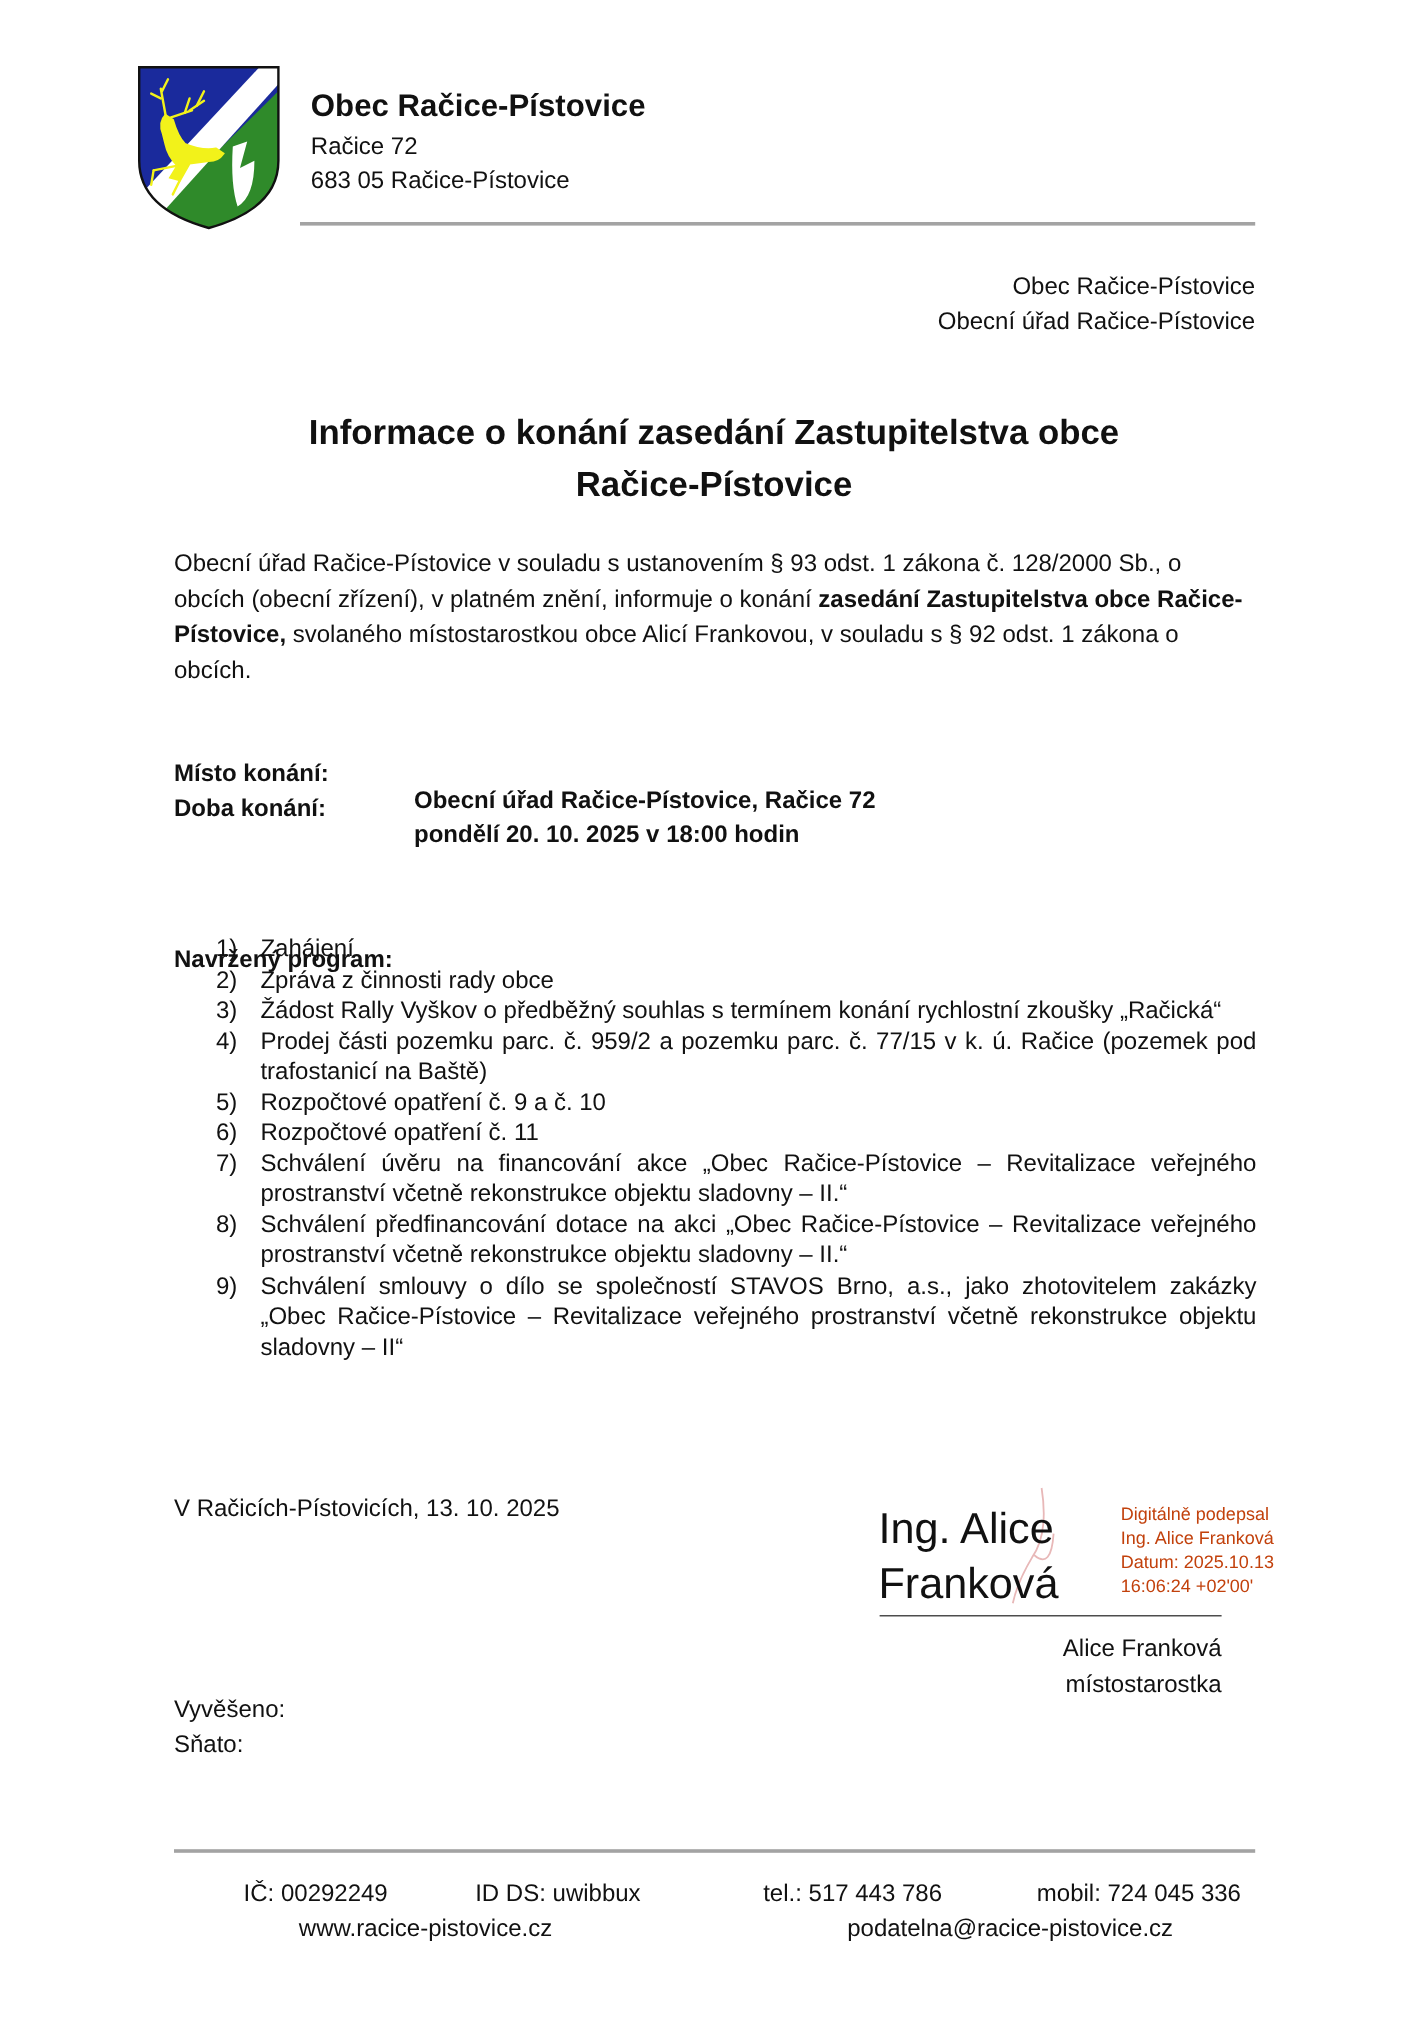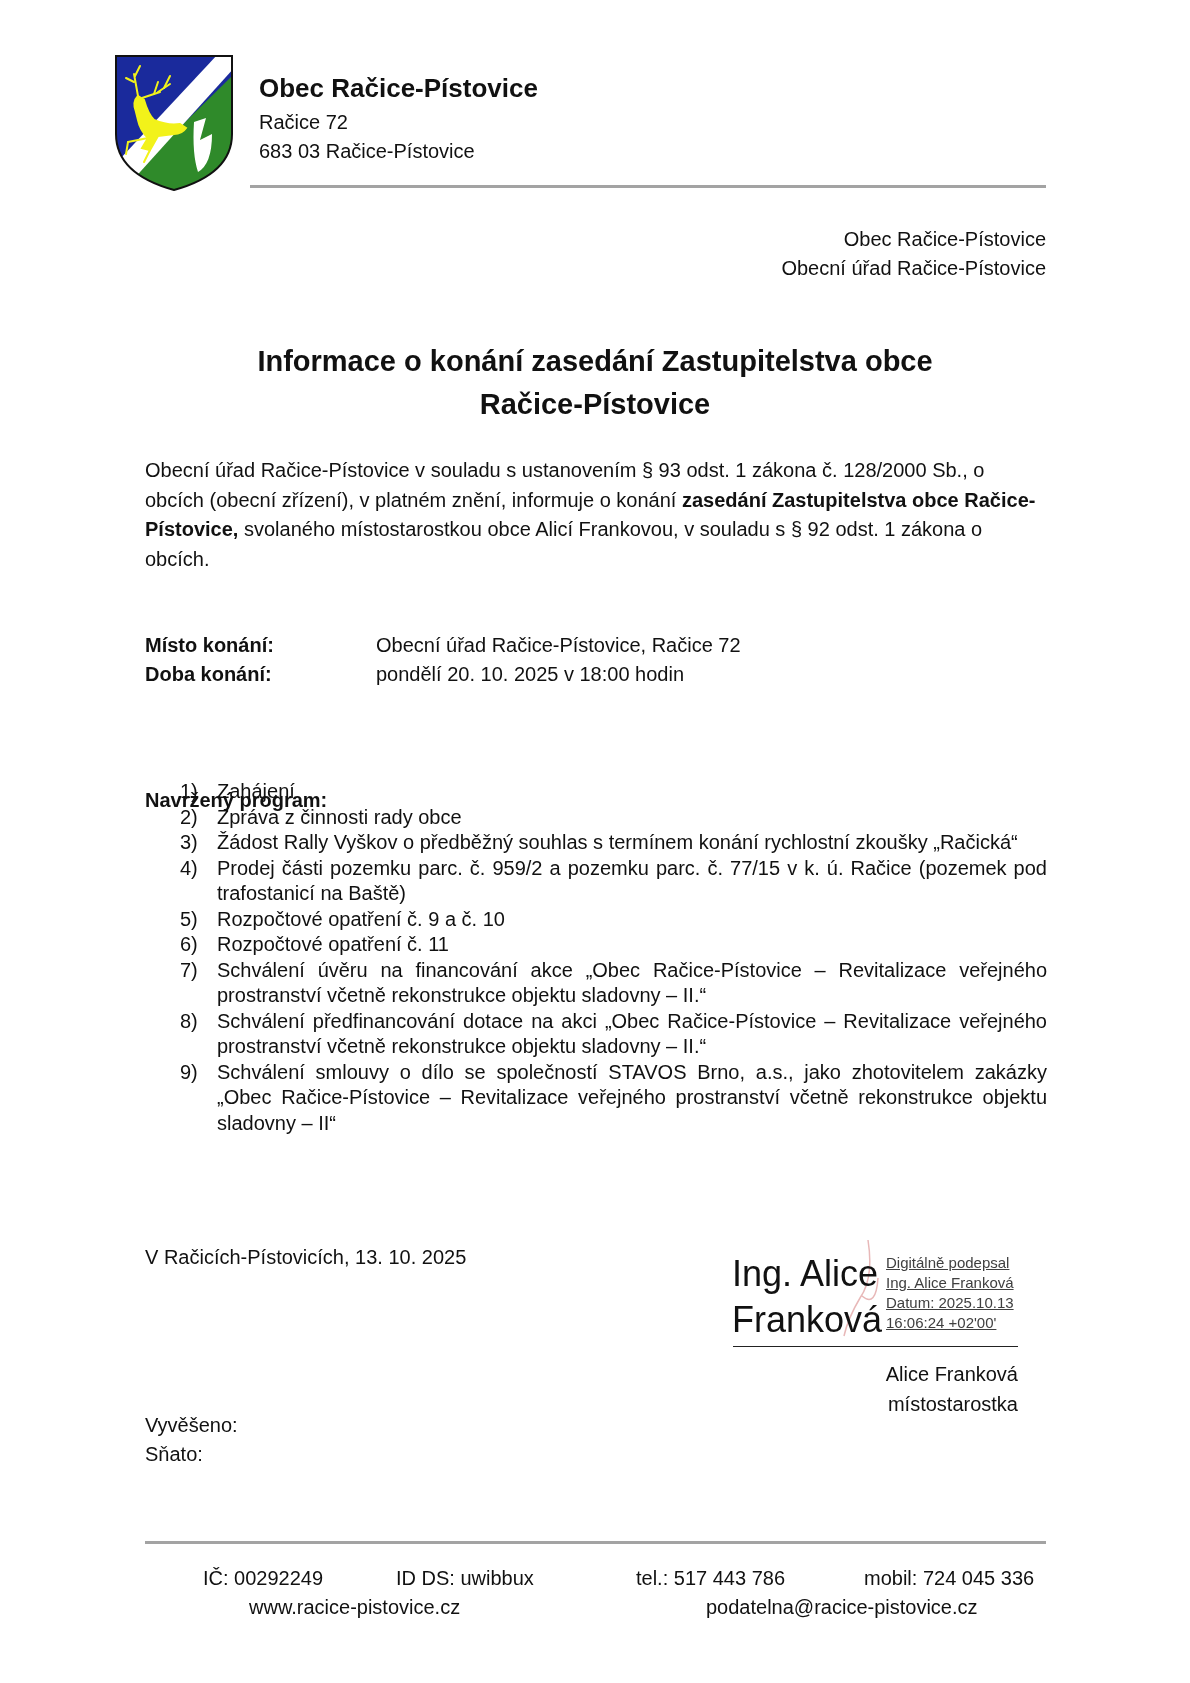--- a/index.html
+++ b/index.html
@@ -10,28 +10,28 @@
     .abs { position: absolute; white-space: nowrap; }
     #crest { position: absolute; left: 114px; top: 54px; width: 120px; height: 138px; }
     .hdr-name { left: 259px; top: 73px; font-size: 26px; font-weight: bold; }
     .hdr-line { left: 259px; font-size: 20px; }
     .rule { position: absolute; height: 3px; background: #a3a3a3; }
     .recipient { right: 144px; font-size: 20px; text-align: right; }
     .title { left: 0; width: 1190px; text-align: center; font-size: 29px; font-weight: bold; }
     .body-text { left: 145px; width: 902px; font-size: 20px; line-height: 29.5px; text-align: left; white-space: normal; }
     .body-text b { font-weight: bold; }
     .meta-label { left: 145px; font-size: 20px; font-weight: bold; }
-    .meta-value { left: 376px; font-size: 20px; font-weight: normal; }
+    .meta-value { left: 345px; font-size: 20px; font-weight: bold; margin-top: 22px; }
     .prog-head { left: 145px; top: 753px; font-size: 20px; font-weight: bold; margin-top: 36px; }
     .prog-list { position: absolute; left: 180px; top: 779px; width: 867px; margin: 0; padding: 0; list-style: none; }
     .prog-item { position: relative; padding-left: 37px; font-size: 20px; line-height: 25.5px; text-align: justify; }
     .prog-num { position: absolute; left: 0; top: 0; }
     .plain { font-size: 20px; }
     .sig-big { font-size: 36px; line-height: 46px; left: 732px; color: #111; }
-    .sig-small { left: 886px; font-size: 15px; line-height: 19.5px; color: #404040; text-decoration: underline; }
+    .sig-small { left: 934px; font-size: 15px; line-height: 19.5px; color: #c2410c; }
     .sig-line { position: absolute; left: 733px; top: 1346px; width: 285px; height: 1px; background: #222; }
     .sig-name { left: 733px; width: 285px; text-align: right; font-size: 20px; }
     .footer { font-size: 20px; margin-left: 28px; }
     #pdf-mark { position: absolute; left: 840px; top: 1238px; width: 40px; height: 100px; }
   </style>
 </head>
 <body>
 
 <svg id="crest" viewBox="0 0 120 138">
   <defs>
@@ -58,21 +58,21 @@
       <line x1="36" y1="96" x2="30" y2="108"></line>
     </g>
 
     <path d="M80 68 L92 64 L86 86 L98 80 Q98 110 84 118 Q78 100 80 68 Z" fill="#ffffff"></path>
   </g>
   <path d="M2 2 H118 V80 Q118 120 60 136 Q2 120 2 80 Z" fill="none" stroke="#111" stroke-width="2"></path>
 </svg>
 
 <div class="abs hdr-name">Obec Račice-Pístovice</div>
 <div class="abs hdr-line" style="top:111px">Račice 72</div>
-<div class="abs hdr-line" style="top:140px">683 03 Račice-Pístovice</div>
+<div class="abs hdr-line" style="top:140px">683 05 Račice-Pístovice</div>
 <div class="rule" style="left:250px; top:185px; width:796px;"></div>
 
 <div class="abs recipient" style="top:228px">Obec Račice-Pístovice</div>
 <div class="abs recipient" style="top:257px">Obecní úřad Račice-Pístovice</div>
 
 <div class="abs title" style="top:345px">Informace o konání zasedání Zastupitelstva obce</div>
 <div class="abs title" style="top:388px">Račice-Pístovice</div>
 
 <div class="abs body-text" style="top:456px" lang="cs"><span>Obecní úřad Račice-Pístovice v souladu s ustanovením § 93 odst. 1 zákona č. 128/2000 Sb., o obcích (obecní zřízení), v platném znění, informuje o konání </span><b>zasedání Zastupitelstva obce Račice-Pístovice,</b><span> svolaného místostarostkou obce Alicí Frankovou, v souladu s § 92 odst. 1 zákona o obcích.</span></div>
 

